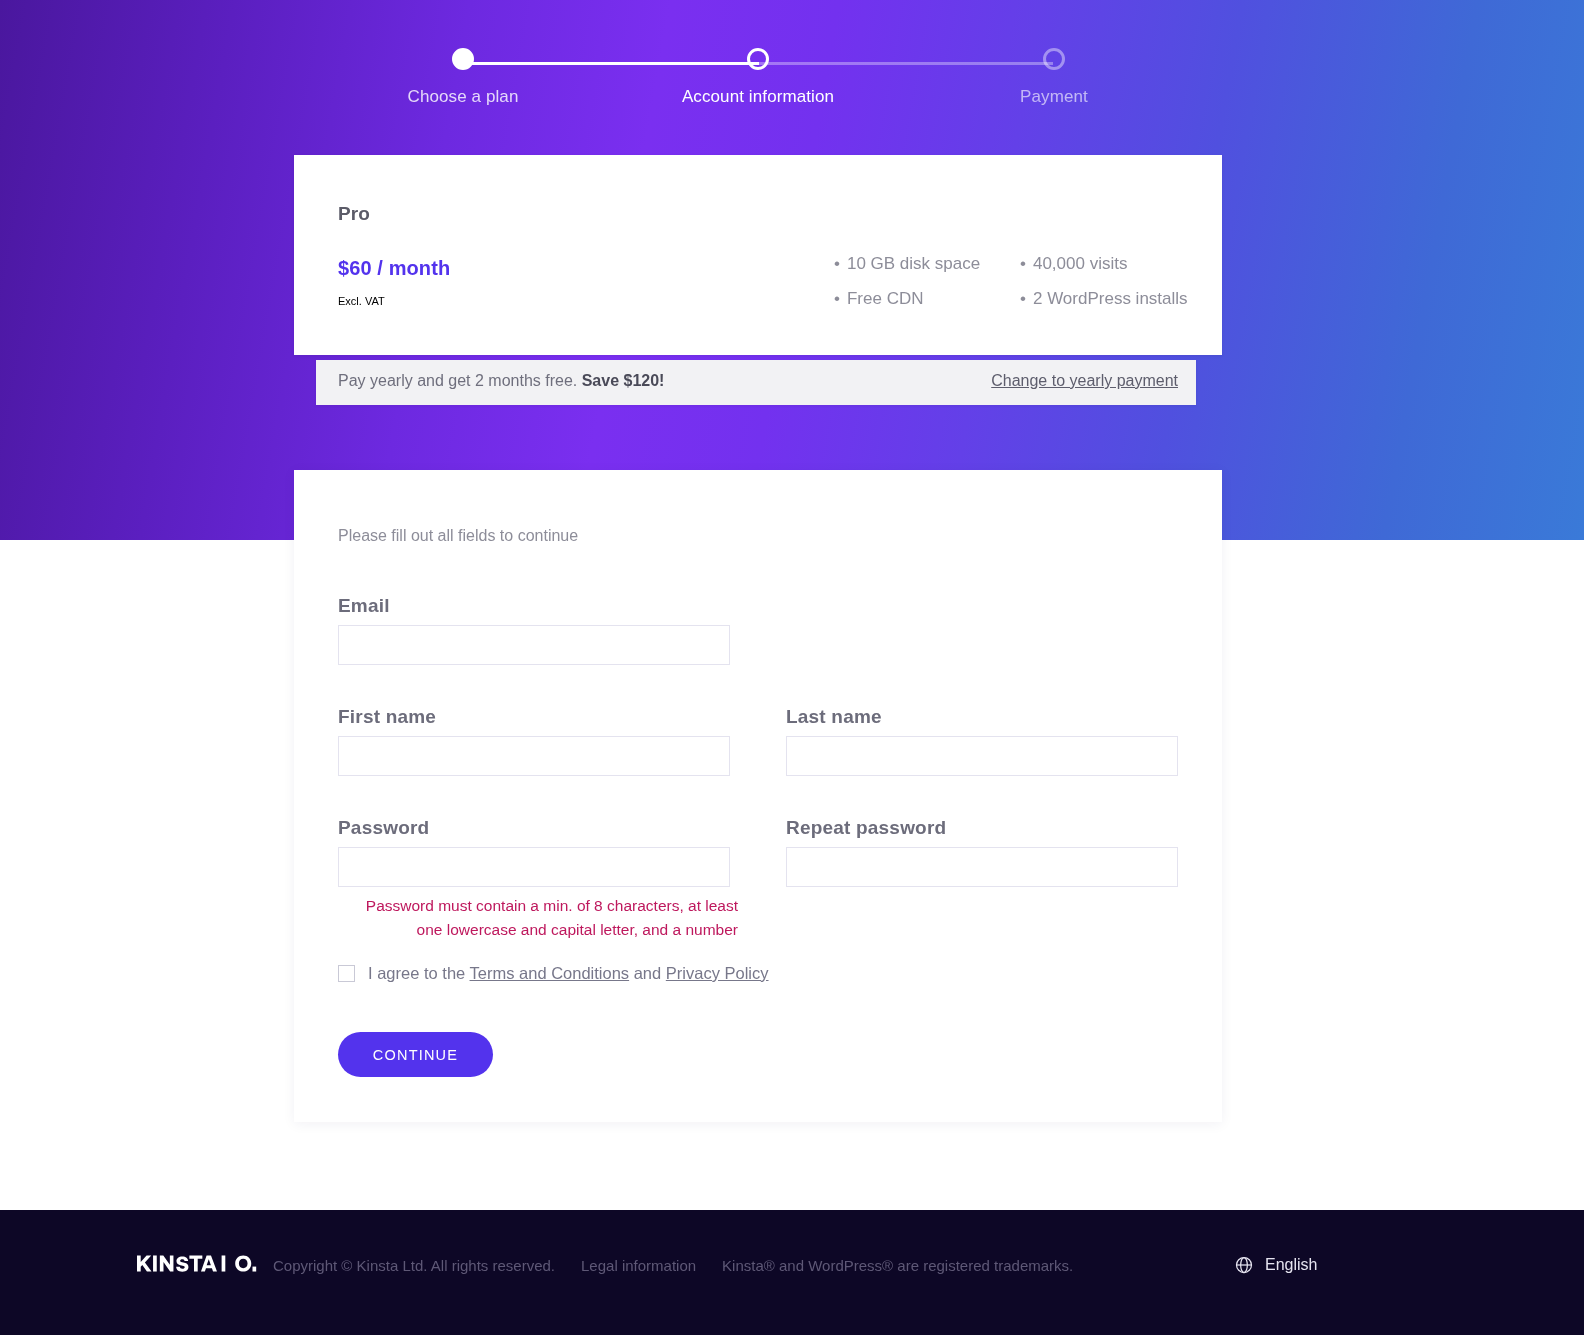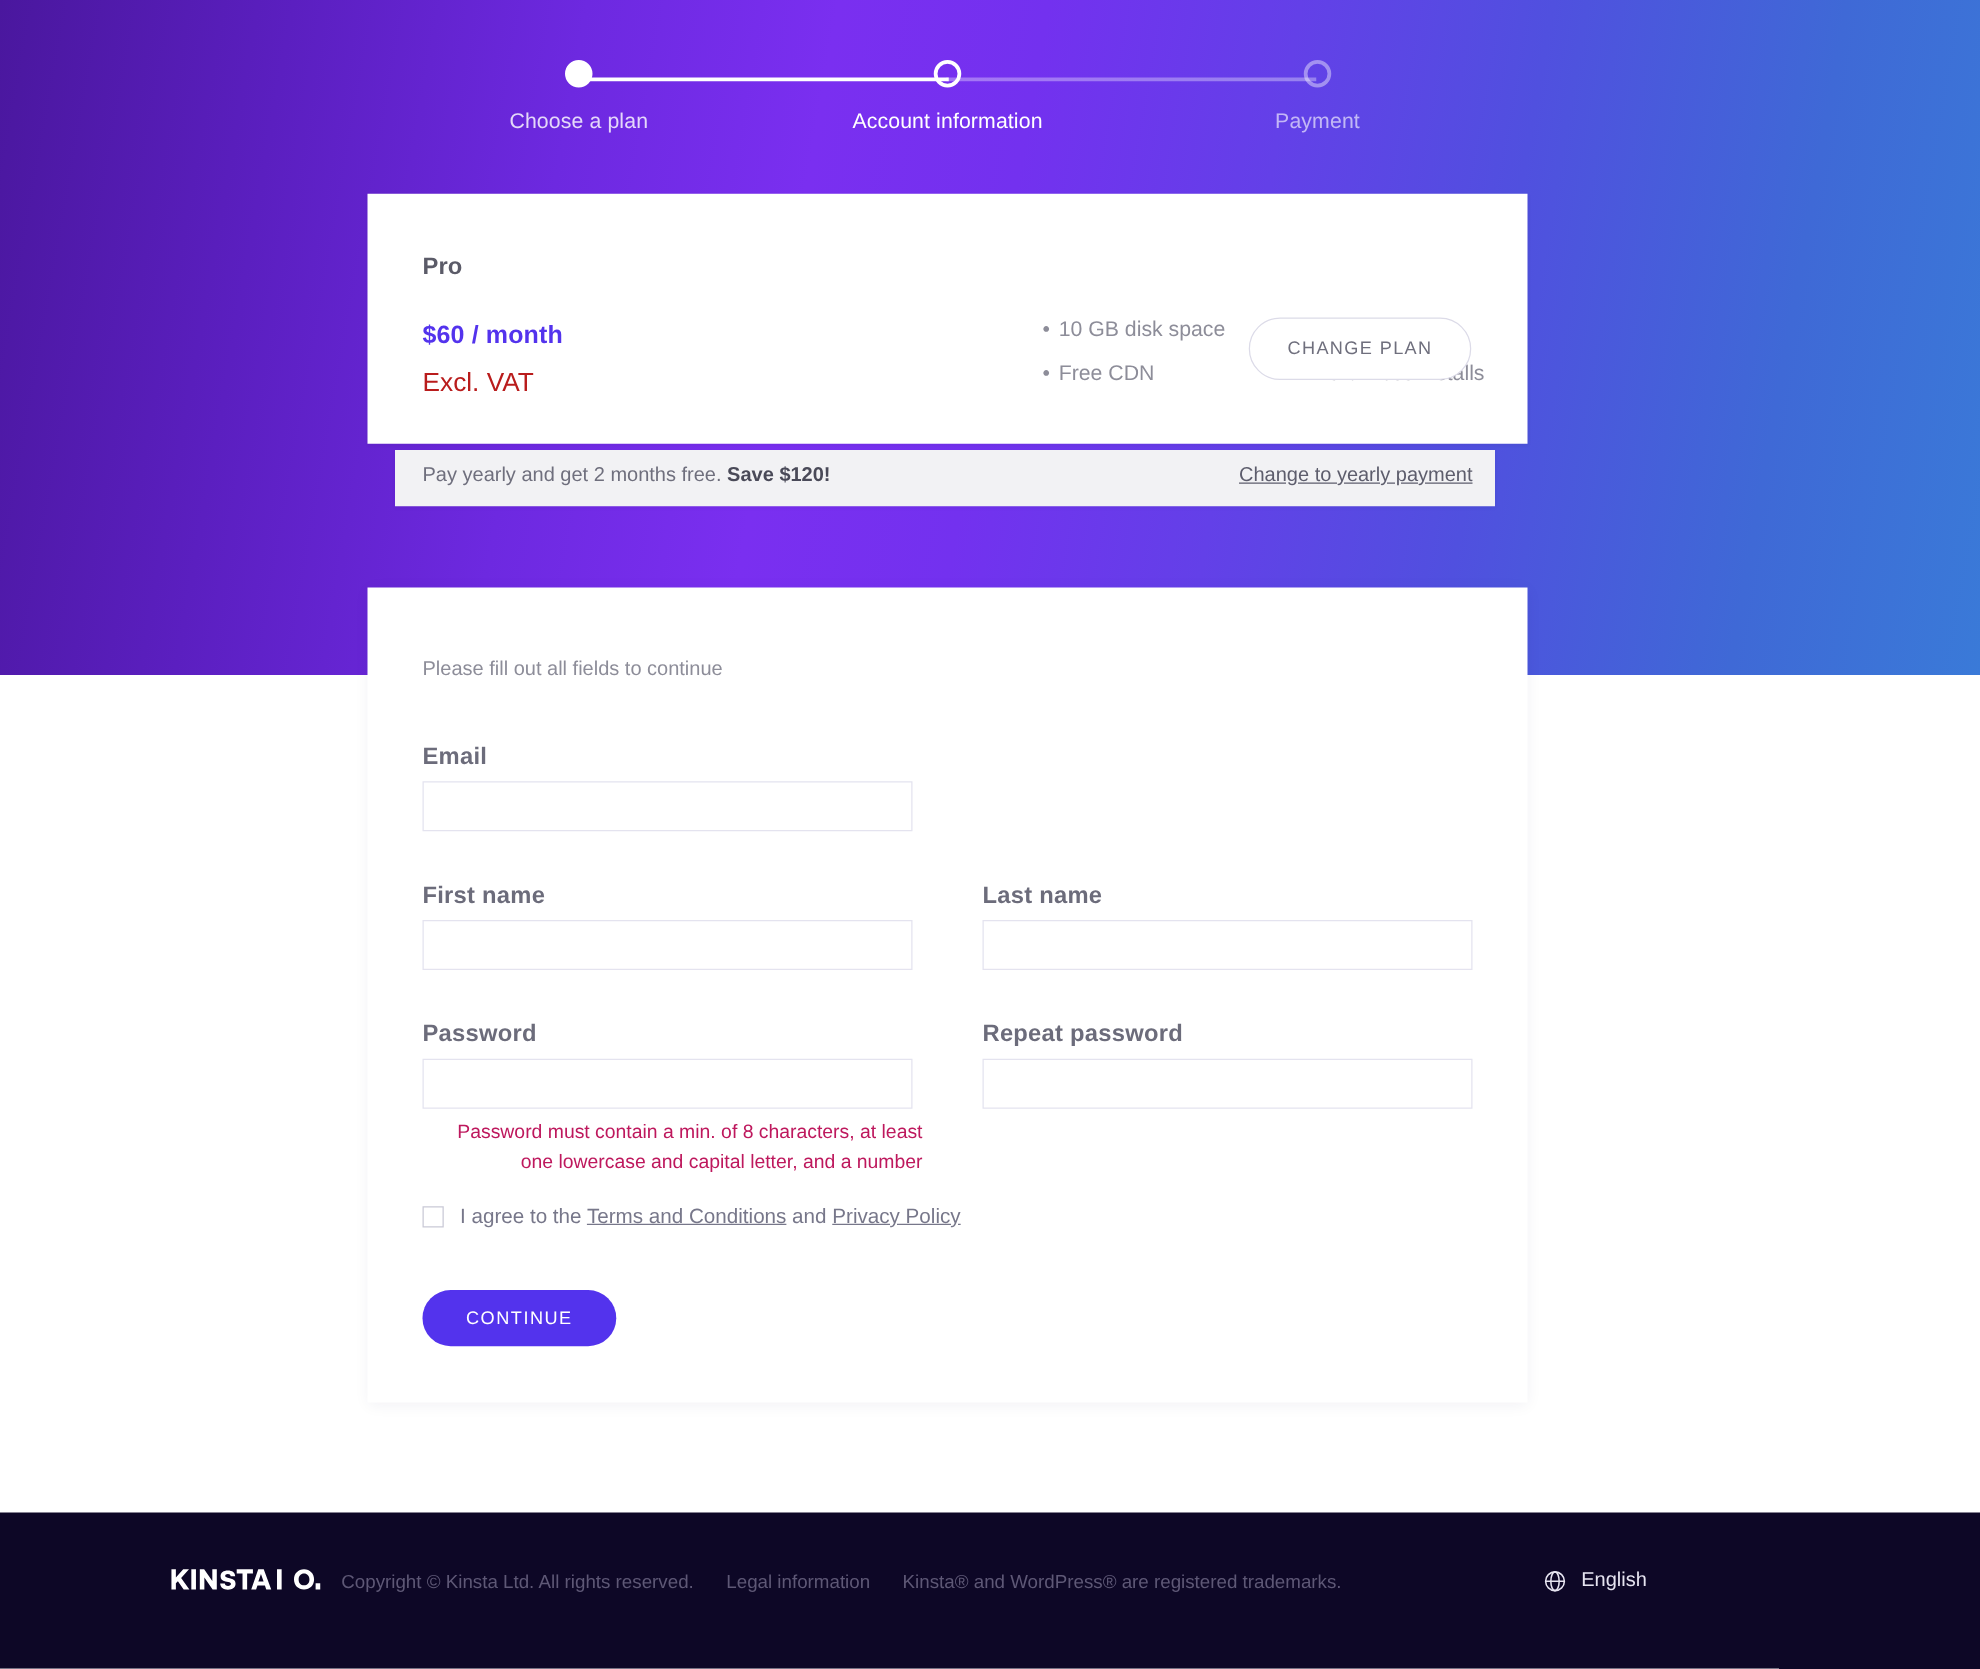--- a/index.html
+++ b/index.html
@@ -114,22 +114,22 @@
     position: absolute;
     left: 44px; top: 102px;
     font-size: 20px;
     font-weight: bold;
     color: #5333ed;
     letter-spacing: 0.1px;
   }
   .plan-vat {
     position: absolute;
     left: 44px; top: 140px;
-    font-size: 21px;
-    color: #b91c1c;
+    font-size: 11px;
+    color: #000000;
   }
   .feat-col { position: absolute; font-size: 17px; color: #8d8d99; }
   .feat-col .f { line-height: 1; margin-bottom: 18px; white-space: nowrap; }
   .feat-col .f .b { margin-right: 7px; }
   .col-a { left: 540px; top: 100px; }
   .col-b { left: 726px; top: 100px; }
 
   .change-plan {
     position: absolute;
     left: 999px; top: 254px;
@@ -343,21 +343,20 @@
       <div class="f"><span class="b">•</span><span>10 GB disk space</span></div>
       <div class="f"><span class="b">•</span><span>Free CDN</span></div>
     </div>
 
     <div class="feat-col col-b">
       <div class="f"><span class="b">•</span><span>40,000 visits</span></div>
       <div class="f"><span class="b">•</span><span>2 WordPress installs</span></div>
     </div>
   </div>
 
-  <button class="change-plan">CHANGE PLAN</button>
 
   <div class="yearly-banner">
     <div class="yearly-text"><span>Pay yearly and get 2 months free. </span><b>Save $120!</b></div>
     <a class="yearly-link">Change to yearly payment</a>
   </div>
 
   <div class="form-card">
     <div class="form-note">Please fill out all fields to continue</div>
 
     <label class="fld-label lbl-email">Email</label>

